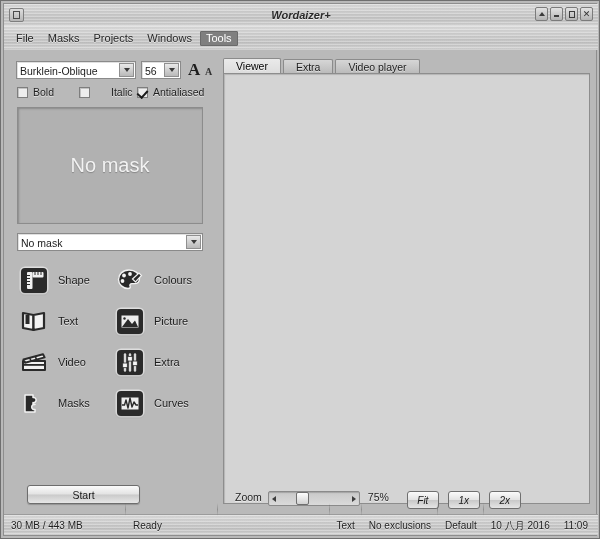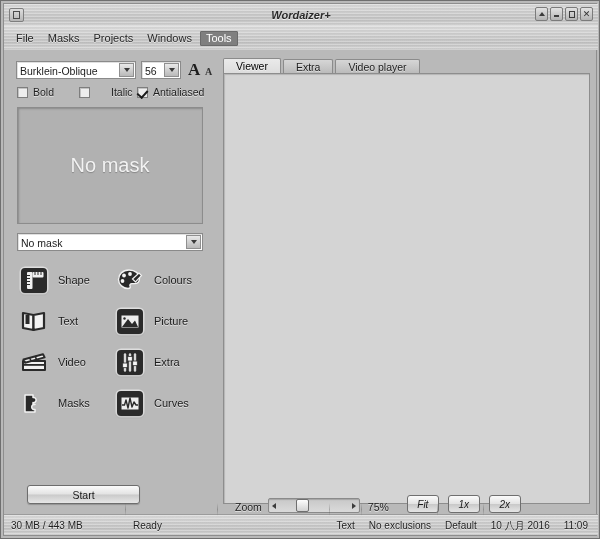--- a/index.html
+++ b/index.html
@@ -228,21 +228,21 @@
     position:absolute;left:6px;top:26px;width:367px;height:431px;
     box-sizing:border-box;
     background:#d4d4d4;
     border:1px solid #8d8d8d;
     box-shadow:inset 1px 1px 1px rgba(0,0,0,.15);
   }
 
   
   #zoombar{
     position:absolute;left:216px;top:490px;width:380px;height:22px;
-    display:flex;align-items:flex-end;
+    display:flex;align-items:flex-start;
   }
   #zoom-label{font-size:10.5px;color:#1f1f1f;margin-left:18px;margin-right:6px;
     text-shadow:0 1px 0 rgba(255,255,255,.6);}
   #zoom-slider{
     position:relative;width:92px;height:15px;box-sizing:border-box;
     border:1px solid #8a8a8a;border-radius:2px;
     background:linear-gradient(to bottom,#c8c8c8,#dadada);
     box-shadow:inset 0 1px 1px rgba(0,0,0,.18);
   }
   #zoom-slider .ar{

